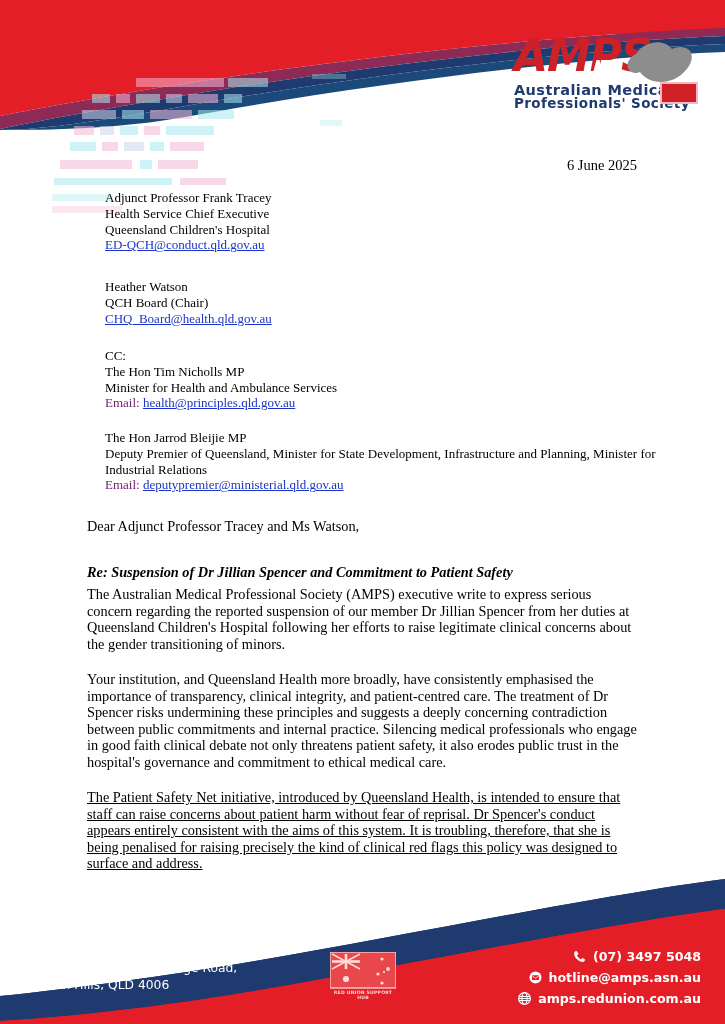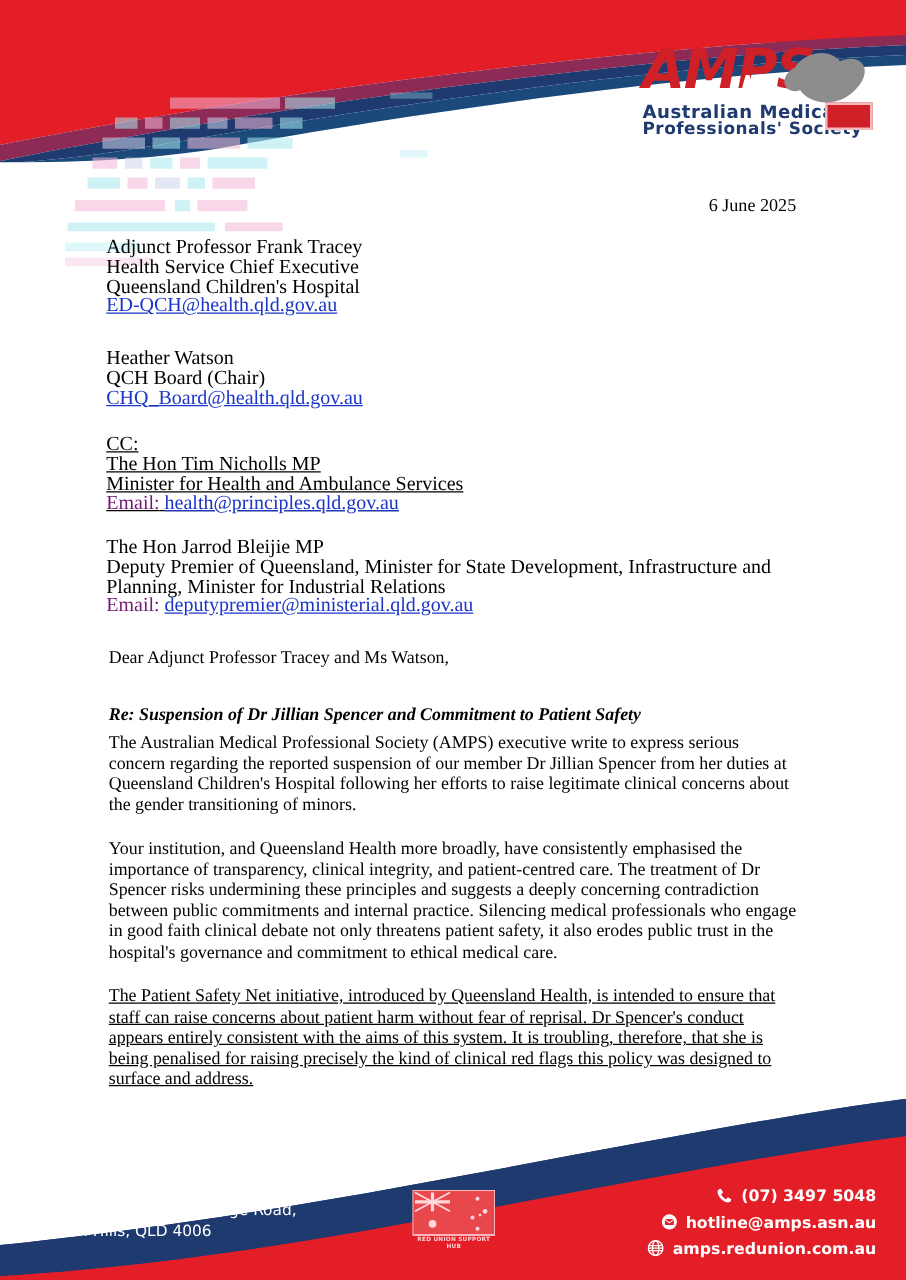--- a/index.html
+++ b/index.html
@@ -121,27 +121,27 @@
   .date {
     position: absolute;
     top: 157px;
     left: 0;
     width: 637px;
     text-align: right;
     font-size: 14.5px;
   }
   .block {
     position: absolute;
-    left: 85px;
-    font-size: 16px;
+    left: 105px;
+    font-size: 13px;
     line-height: 15.8px;
   }
   .block-addr1 { top: 190px; }
   .block-addr2 { top: 279px; }
-  .block-cc    { top: 348px; text-decoration: underline; }
+  .block-cc    { top: 348px; }
   .block-cc2   { top: 430px; width: 552px; }
 
   .body-text {
     position: absolute;
     left: 87px;
     width: 550px;
     font-size: 14.3px;
     line-height: 16.6px;
     text-align: left;
   }
@@ -299,21 +299,21 @@
   </div>
 
   <div class="doc">
 
     <div class="date">6 June 2025</div>
 
     <div class="block block-addr1">
       <div>Adjunct Professor Frank Tracey</div>
       <div>Health Service Chief Executive</div>
       <div>Queensland Children's Hospital</div>
-      <a class="email" href="#">ED-QCH@health.qld.gov.au</a>
+      <a class="email" href="#">ED-QCH@conduct.qld.gov.au</a>
     </div>
 
     <div class="block block-addr2">
       <div>Heather Watson</div>
       <div>QCH Board (Chair)</div>
       <a class="email" href="#">CHQ_Board@health.qld.gov.au</a>
     </div>
 
     <div class="block block-cc">
       <div>CC:</div>

